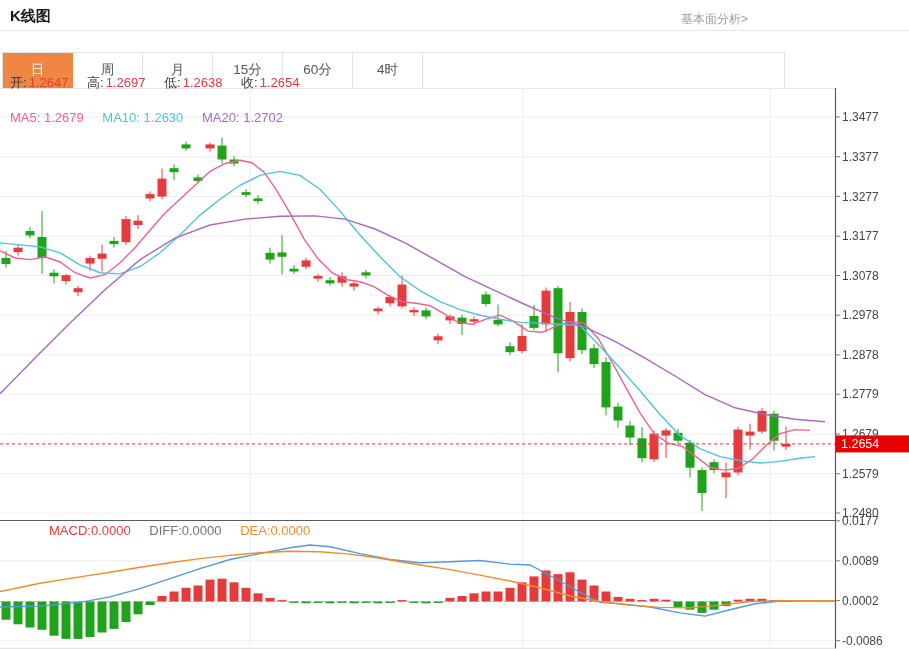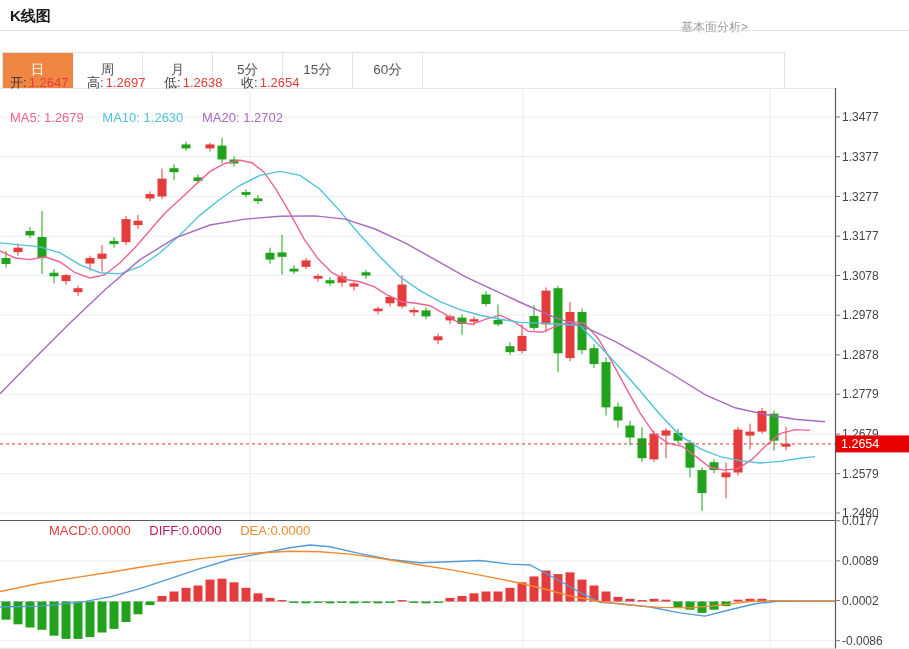--- a/index.html
+++ b/index.html
@@ -1,54 +1,54 @@
 <!DOCTYPE html>
 <html><head>
 <meta charset="utf-8">
 <style>
   html,body{margin:0;padding:0;background:#fff;}
   body{width:909px;height:649px;position:relative;overflow:hidden;
        font-family:"Liberation Sans",sans-serif;-webkit-font-smoothing:antialiased;}
   .header{position:absolute;top:0;left:0;width:754px;height:30px;}
   .title{position:absolute;left:10px;top:7px;font-size:15px;font-weight:bold;color:#1a1a1a;}
-  .fund-link{position:absolute;right:6px;top:11px;font-size:12px;color:#9b9b9b;text-decoration:none;cursor:pointer;margin-top:8px;}
+  .fund-link{position:absolute;right:6px;top:11px;font-size:12px;color:#9b9b9b;text-decoration:none;cursor:pointer;}
   .divider{position:absolute;top:30px;left:0;width:909px;border-top:1px solid #e4e4e4;}
   .tabs{position:absolute;top:52px;left:2px;width:783px;height:37px;display:flex;
         border:1px solid #e2e2e2;box-sizing:border-box;background:#fff;}
   .tab{width:70px;height:100%;line-height:34px;text-align:center;font-size:13.5px;color:#555;
        border-right:1px solid #e2e2e2;cursor:pointer;box-sizing:border-box;background:#fff;}
   .tab.active{background:#ef8743;color:#fff;border-right:1px solid #ef8743;}
   .tab-filler{flex:1;}
   .info-row{position:absolute;left:10px;font-size:13px;white-space:nowrap;pointer-events:none;z-index:5;}
   .info-row .grp{margin-right:15px;}
   .row-ohlc{top:74px;color:#3c3c3c;}
   .row-ohlc .val{color:#e43c3c;margin-left:2px;}
   .row-ma{top:110px;text-align:center;}
   .row-macd{top:523px;}
   .c-ma5{color:#ec6390;} .c-ma10{color:#4fc3dc;} .c-ma20{color:#a869c1;}
-  .c-macd{color:#e43c3c;margin-left:39px;} .c-diff{color:#be185d;} .c-dea{color:#f08c2e;}
+  .c-macd{color:#e43c3c;margin-left:39px;} .c-diff{color:#737373;} .c-dea{color:#f08c2e;}
   #chart-svg{position:absolute;top:0;left:0;z-index:1;}
   #chart-svg text{font-family:"Liberation Sans",sans-serif;}
 </style>
 </head>
 <body>
 
 <div class="header">
   <span class="title">K线图</span>
   <a class="fund-link">基本面分析&gt;</a>
 </div>
 <div class="divider"></div>
 
 <div class="tabs">
   <div class="tab active">日</div>
   <div class="tab">周</div>
   <div class="tab">月</div>
-  <div class="tab">5分</div>
   <div class="tab">15分</div>
   <div class="tab">60分</div>
+  <div class="tab">4时</div>
   <div class="tab-filler"></div>
 </div>
 
 <svg id="chart-svg" width="909" height="649" viewBox="0 0 909 649">
     <g>
       <line x1="250" y1="89" x2="250" y2="647" stroke="#ededed" stroke-width="1"></line>
       <line x1="523" y1="89" x2="523" y2="647" stroke="#ededed" stroke-width="1"></line>
       <line x1="770" y1="89" x2="770" y2="647" stroke="#ededed" stroke-width="1"></line>
       <line x1="0" y1="117.0" x2="835" y2="117.0" stroke="#ededed" stroke-width="1"></line>
       <line x1="0" y1="156.7" x2="835" y2="156.7" stroke="#ededed" stroke-width="1"></line>

